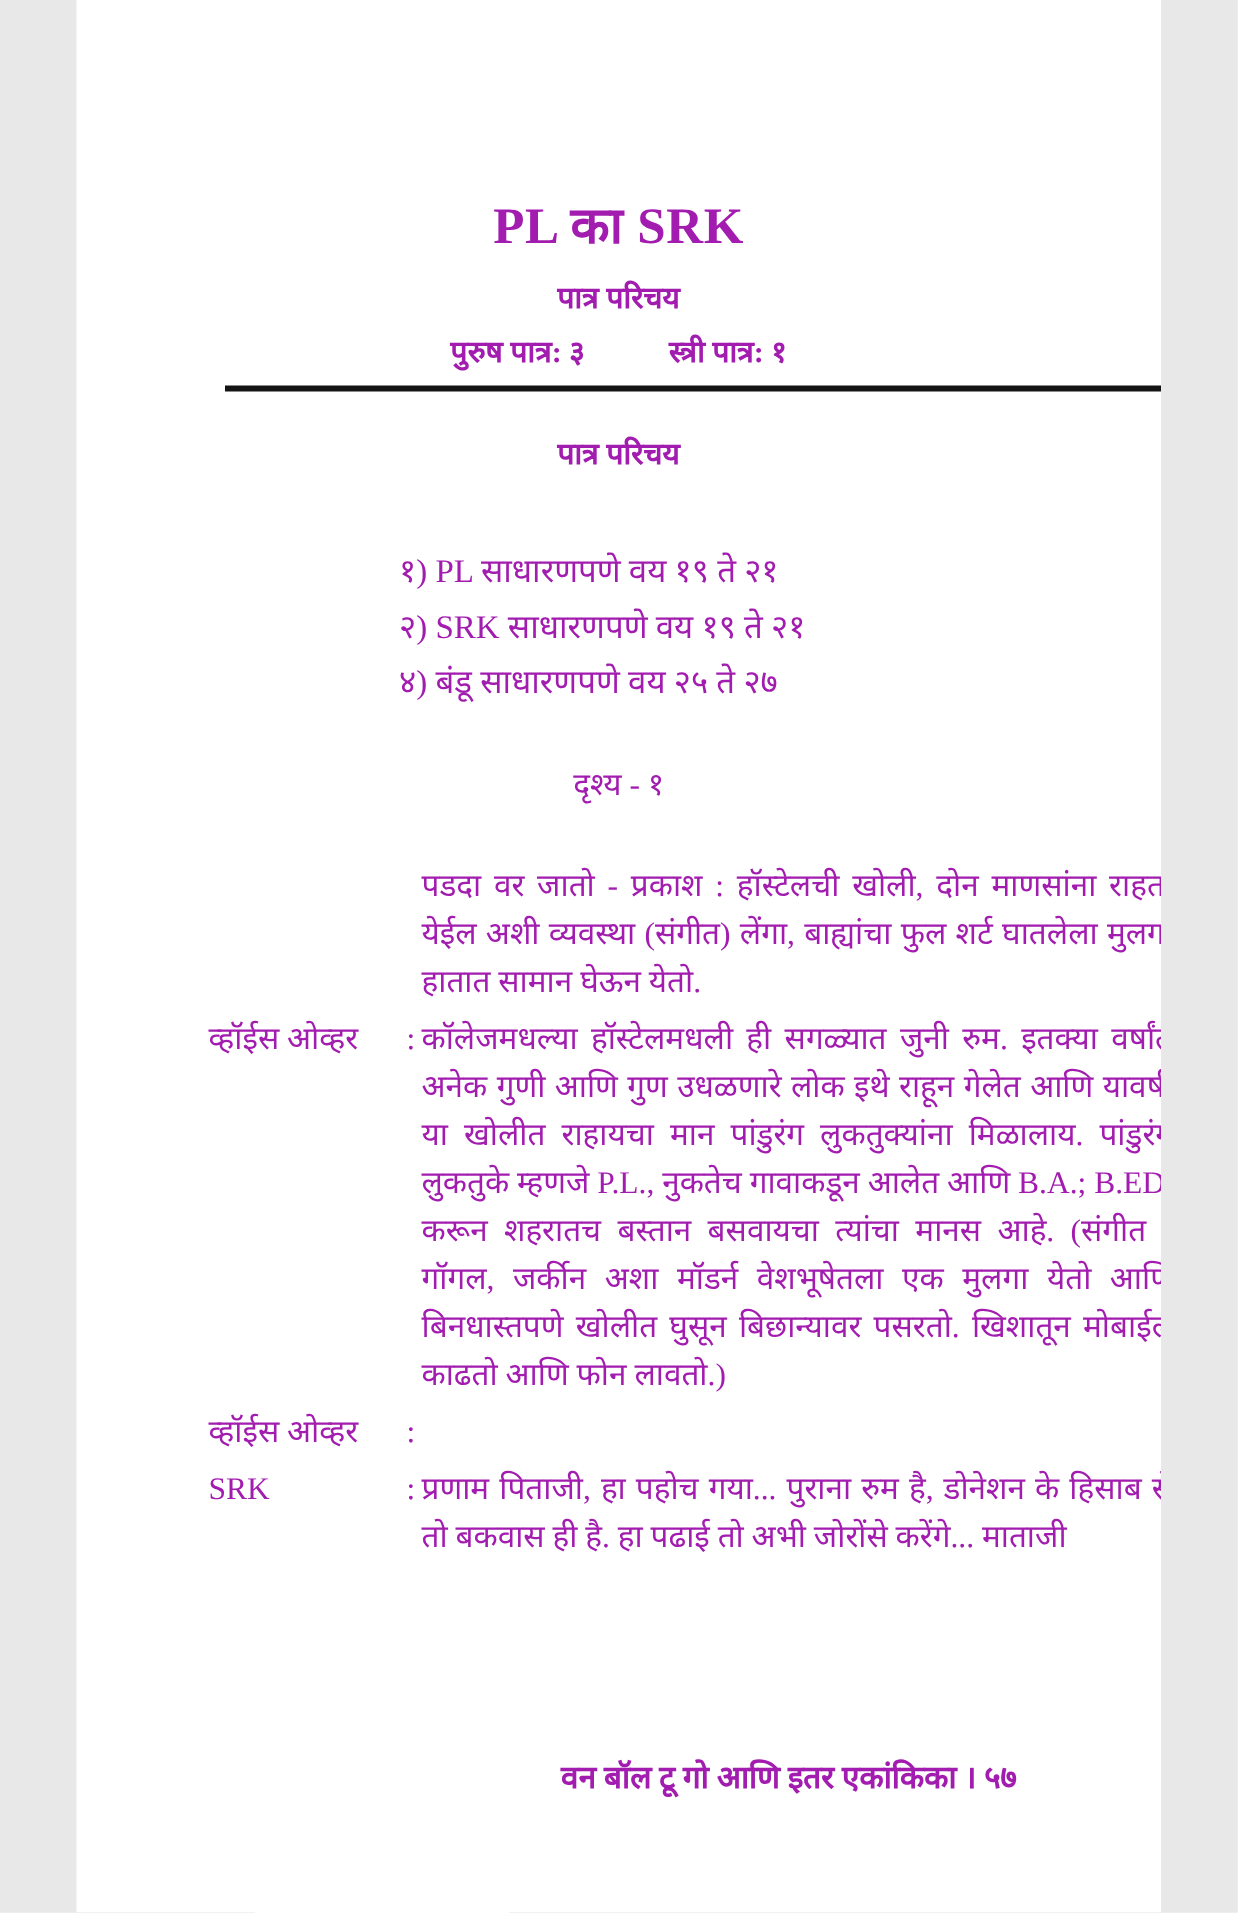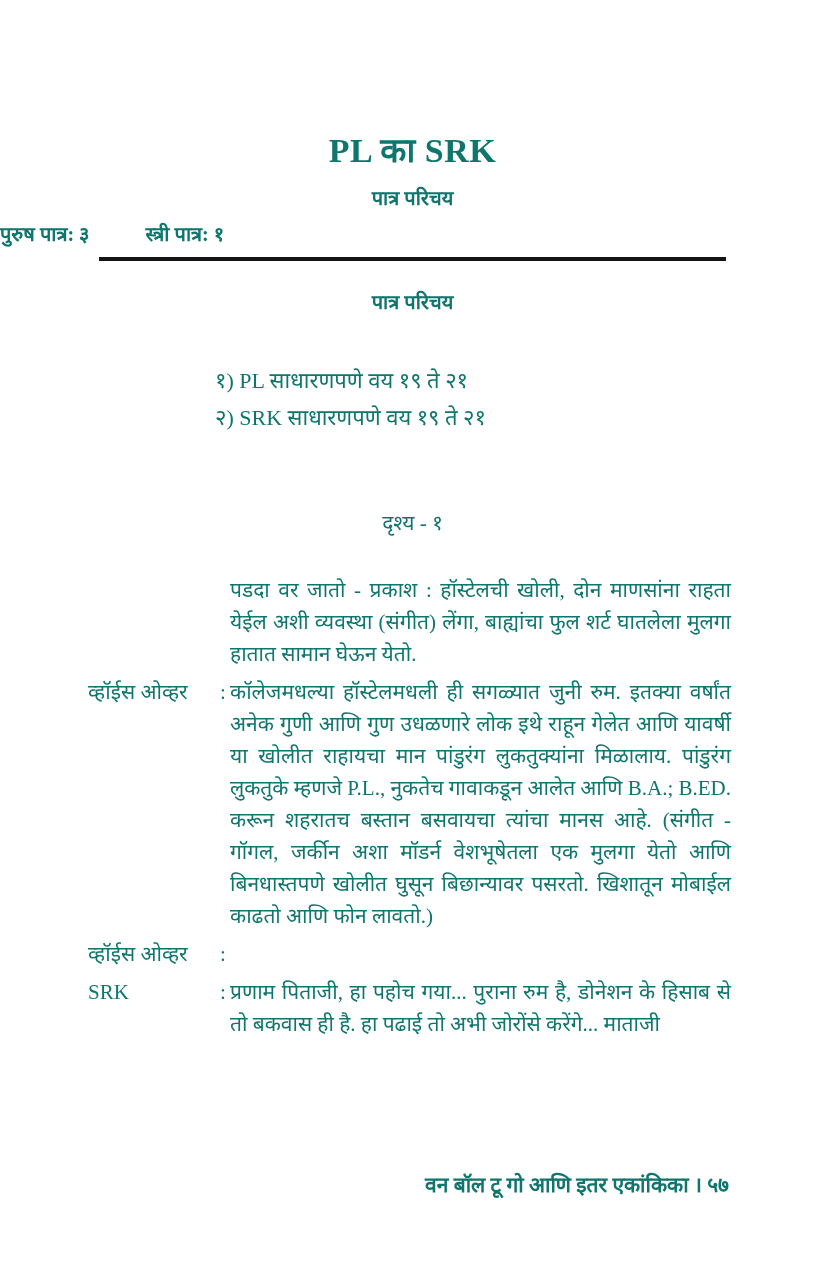--- a/index.html
+++ b/index.html
@@ -1,22 +1,22 @@
 <!DOCTYPE html>
 <html><head>
 <meta charset="utf-8">
 <style>
   html, body { margin: 0; padding: 0; background: #e8e8e8; }
   .page {
     position: relative;
-    width: 825px;
+    width: 723px;
     height: 1275px;
     margin: 0 auto;
     background: #ffffff;
-    color: #0f766e;
+    color: #a21caf;
     font-family: "Liberation Serif", "DejaVu Serif", serif;
     overflow: hidden;
   }
   .title {
     position: absolute;
     top: 126px; left: 0;
     width: 100%;
     text-align: center;
     font-size: 34px;
     font-weight: bold;
@@ -28,20 +28,21 @@
     width: 100%;
     text-align: center;
     font-size: 20px;
     font-weight: bold;
   }
   .cast-counts {
     position: absolute;
     top: 220px; left: 0;
     width: 100%;
     display: flex;
+    justify-content: center;
     gap: 56px;
     font-size: 20px;
     font-weight: bold;
   }
   .rule {
     position: absolute;
     top: 257px; left: 99px;
     width: 627px;
     height: 4px;
     background: #141414;
@@ -100,20 +101,21 @@
     <span>स्त्री पात्र: १</span>
   </div>
 
   <div class="rule"></div>
 
   <div class="section-heading">पात्र परिचय</div>
 
   <div class="cast-list">
     <div class="cast-item">१) PL साधारणपणे वय १९ ते २१</div>
     <div class="cast-item">२) SRK साधारणपणे वय १९ ते २१</div>
+    <div class="cast-item">४) बंडू साधारणपणे वय २५ ते २७</div>
   </div>
 
   <div class="scene-heading">दृश्य - १</div>
 
   <div class="script">
 
     <div class="entry">
       <div class="speaker"></div>
       <div class="sep"></div>
       <div class="text">पडदा वर जातो - प्रकाश : हॉस्टेलची खोली, दोन माणसांना राहता येईल अशी व्यवस्था  (संगीत) लेंगा, बाह्यांचा फुल शर्ट घातलेला मुलगा हातात सामान घेऊन येतो.</div>

